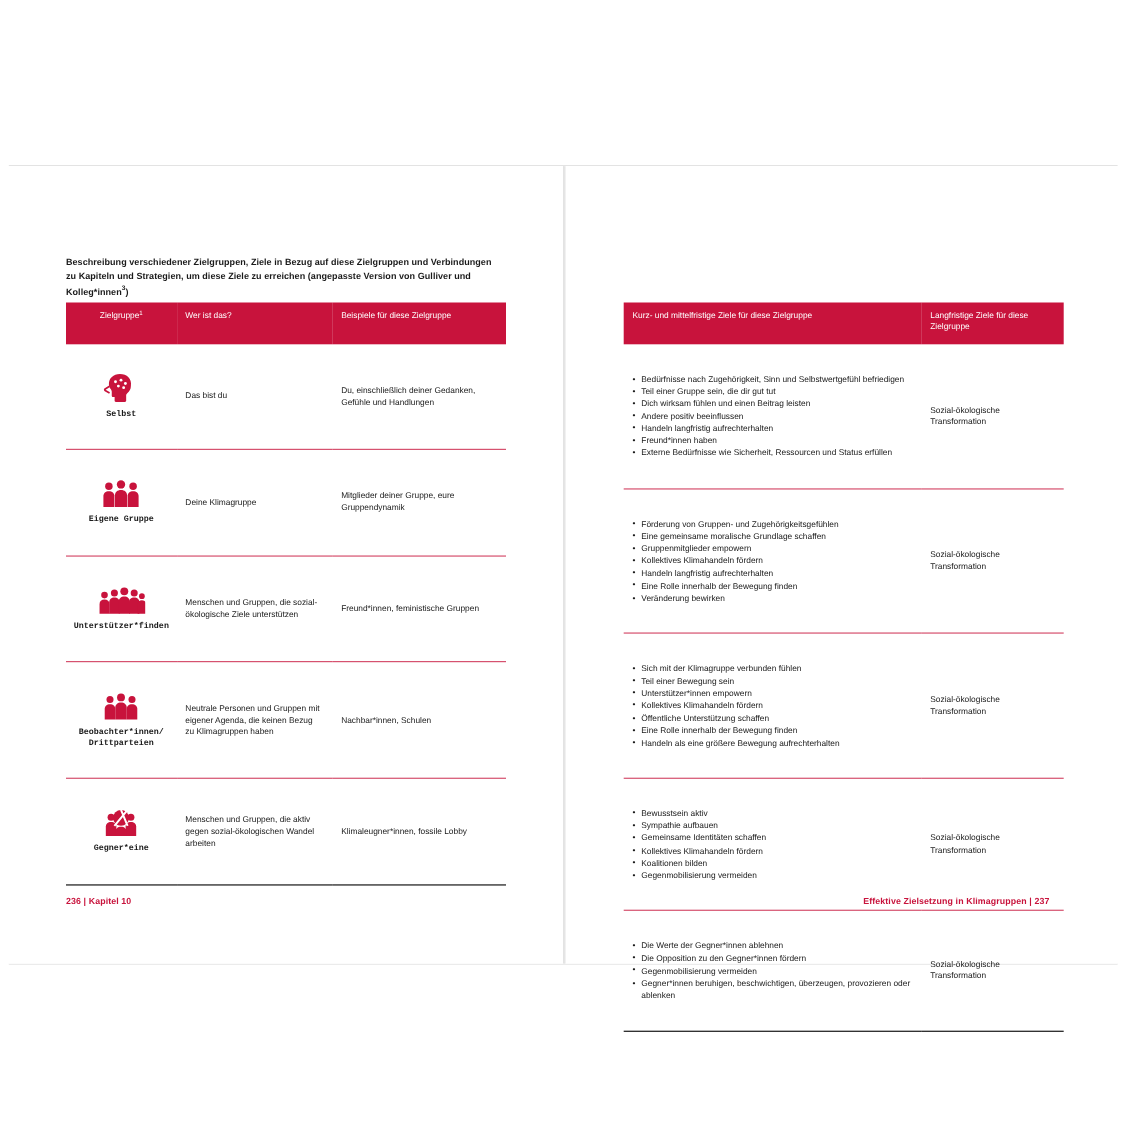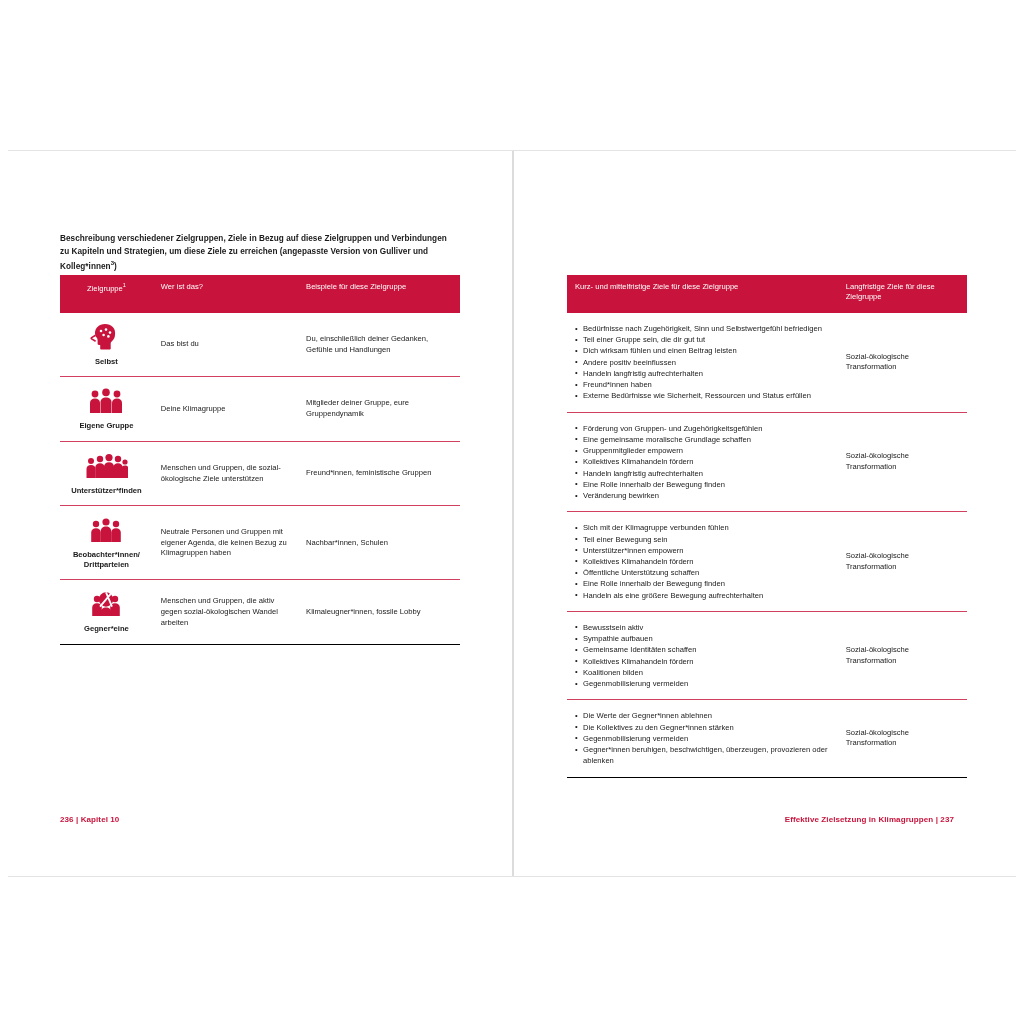--- a/index.html
+++ b/index.html
@@ -80,21 +80,21 @@
     line-height: 1.35;
     vertical-align: top;
     padding: 7px 8px 9px 8px;
     height: 22px;
   }
   .hdr-row td sup { font-size: 5.5px; }
 
   .body-row td {
     vertical-align: middle;
     border-bottom: 1px solid #d24060;
-    padding: 10px 8px;
+    padding: 26px 8px;
     font-size: 7.6px;
     line-height: 1.42;
     color: #1a1a1a;
   }
   .body-row.last td { border-bottom: 1px solid #000000; }
 
   .c-icon {
     width: 78px;
     text-align: center;
     padding-left: 0 !important;
@@ -105,20 +105,21 @@
   .c-short{ width: 278px; }
   .c-long { width: 122px; }
 
   .icon-label {
     display: block;
     font-size: 7.6px;
     font-weight: bold;
     margin-top: 4px;
     line-height: 1.25;
     color: #1a1a1a;
+    font-family: Liberation Mono, monospace;
   }
 
   .icon-wrap {
     display: block;
     height: 30px;
     line-height: 0;
   }
   .icon-wrap svg { display: inline-block; }
 
   ul.goals {
@@ -337,21 +338,21 @@
             <li>Gegenmobilisierung vermeiden</li>
           </ul>
         </td>
         <td class="c-long">Sozial-ökologische Transformation</td>
       </tr>
 
       <tr class="body-row last">
         <td class="c-short">
           <ul class="goals">
             <li>Die Werte der Gegner*innen ablehnen</li>
-            <li>Die Kollektives zu den Gegner*innen stärken</li>
+            <li>Die Opposition zu den Gegner*innen fördern</li>
             <li>Gegenmobilisierung vermeiden</li>
             <li>Gegner*innen beruhigen, beschwichtigen, überzeugen, provozieren oder ablenken</li>
           </ul>
         </td>
         <td class="c-long">Sozial-ökologische Transformation</td>
       </tr>
     </tbody>
       </table>
 
     <div class="folio folio-right">Effektive Zielsetzung in Klimagruppen | 237</div>

